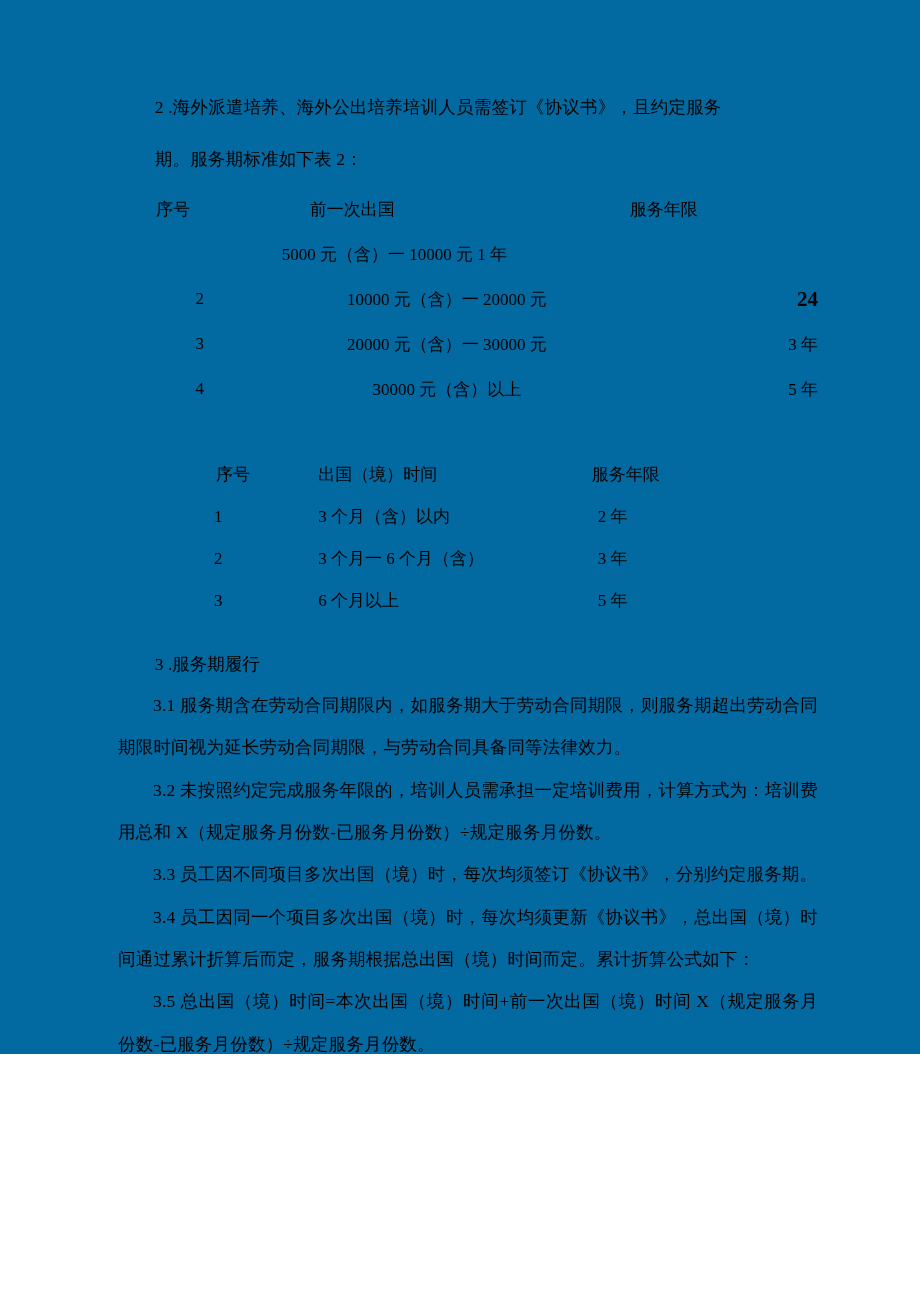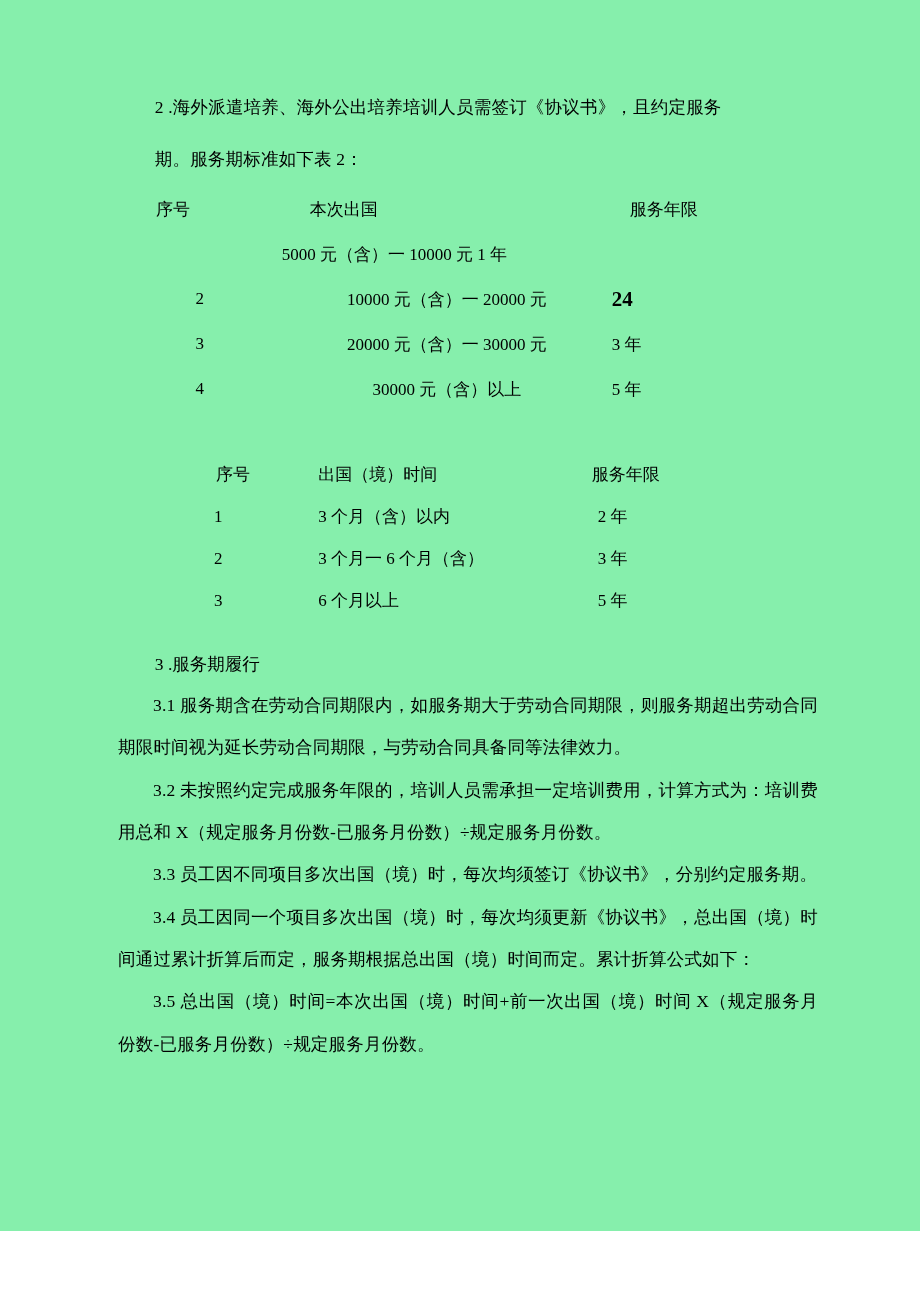--- a/index.html
+++ b/index.html
@@ -7,23 +7,23 @@
     padding: 0;
     background: #ffffff;
   }
   body {
     font-family: "Liberation Serif", "DejaVu Serif", serif;
     color: #000000;
   }
   .page {
     position: relative;
     width: 920px;
-    height: 1231px;
+    height: 1054px;
     margin: 0 auto;
-    background: #86efac;
+    background: #0369a1;
     overflow: hidden;
     text-decoration: underline;
   }
   .content {
     position: absolute;
     left: 118px;
     top: 86px;
     width: 700px;
   }
   .para {
@@ -49,21 +49,21 @@
     vertical-align: middle;
     white-space: nowrap;
   }
   
   .t1 {
     margin-top: 6px;
   }
   .t1 tr { height: 45px; }
   .t1 .c-no   { width: 150px; text-align: center; }
   .t1 .c-fee  { width: 330px; text-align: center; }
-  .t1 .c-yr   { width: 220px; text-align: left; }
+  .t1 .c-yr   { width: 220px; text-align: right; }
   .t1 .hdr .c-no  { text-align: left; padding-left: 38px; }
   .t1 .hdr .c-fee { text-align: left; padding-left: 28px; }
   .t1 .hdr .c-yr  { text-align: left; padding-left: 18px; }
   .t1 .big { font-size: 21px; font-weight: bold; }
   .t1 .row-first .c-no { text-align: right; padding-right: 0; }
   .t1 .row-first .c-fee { text-align: left; padding-left: 0; }
 
   
   .t2 {
     margin-top: 42px;
@@ -93,21 +93,21 @@
   <div class="content">
 
     <p class="para indent1">2 .海外派遣培养、海外公出培养培训人员需签订《协议书》，且约定服务</p>
     <div class="gap-sm"></div>
     <p class="para indent1">期。服务期标准如下表 2：</p>
 
     <table class="tbl t1">
       <tbody>
           <tr class="hdr">
         <td class="c-no">序号</td>
-        <td class="c-fee">本次出国</td>
+        <td class="c-fee">前一次出国</td>
         <td class="c-yr">服务年限</td>
       </tr>
       <tr class="row-first">
         <td class="c-no"></td>
         <td class="c-fee">5000 元（含）一 10000 元 1 年</td>
         <td class="c-yr"></td>
       </tr>
       <tr>
         <td class="c-no">2</td>
         <td class="c-fee">10000 元（含）一 20000 元</td>

